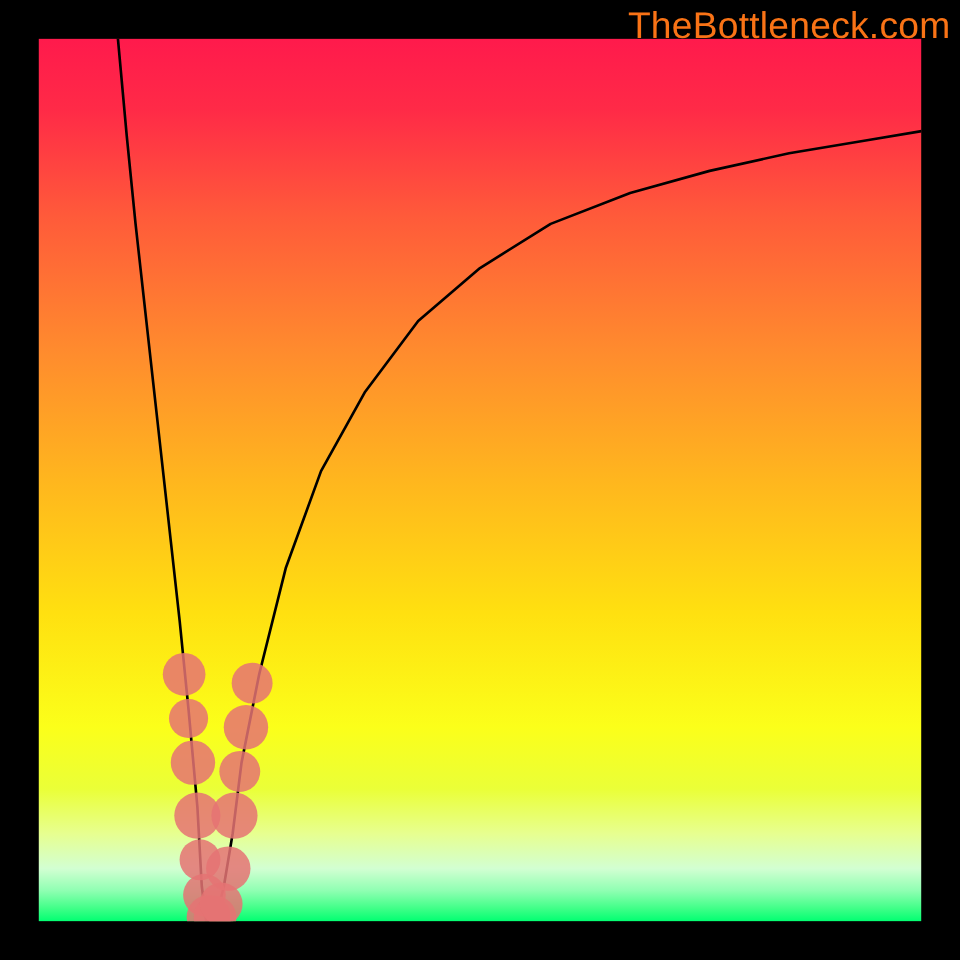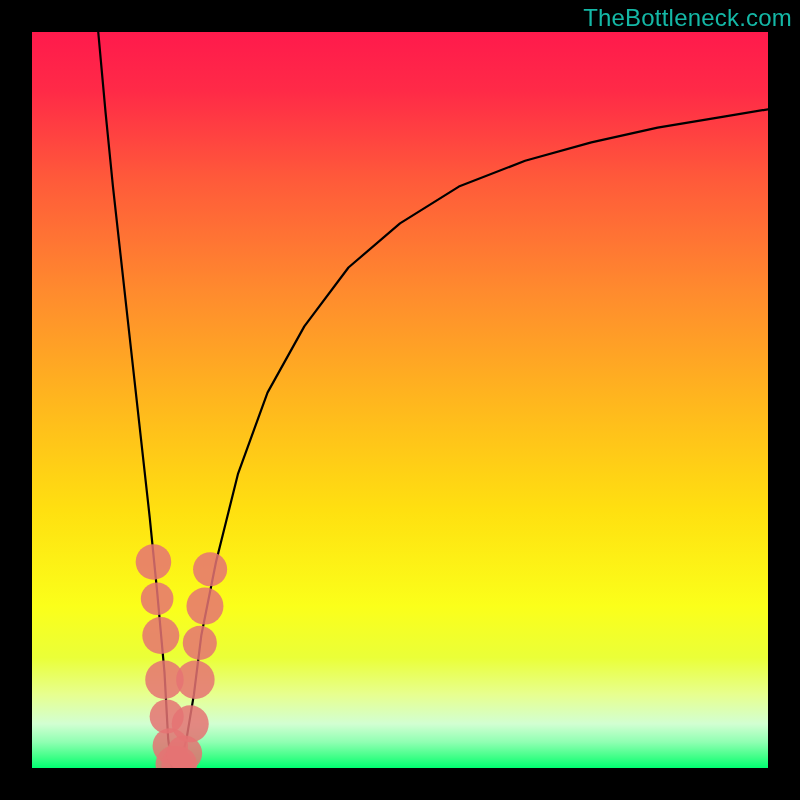--- a/index.html
+++ b/index.html
@@ -24,23 +24,23 @@
     top: 32px;
     left: 32px;
     width: 736px;
     height: 736px;
     overflow: hidden;
   }
   .watermark {
     position: absolute;
     top: 4px;
     right: 8px;
-    font-size: 24px;
+    font-size: 31px;
     font-weight: 500;
-    color: #14b8a6;
+    color: #f97316;
     letter-spacing: 0.2px;
   }
   svg { display: block; }
 </style>
 </head>
 <body>
 
 <div class="frame">
   <div class="watermark">TheBottleneck.com</div>
   <div class="plot">

